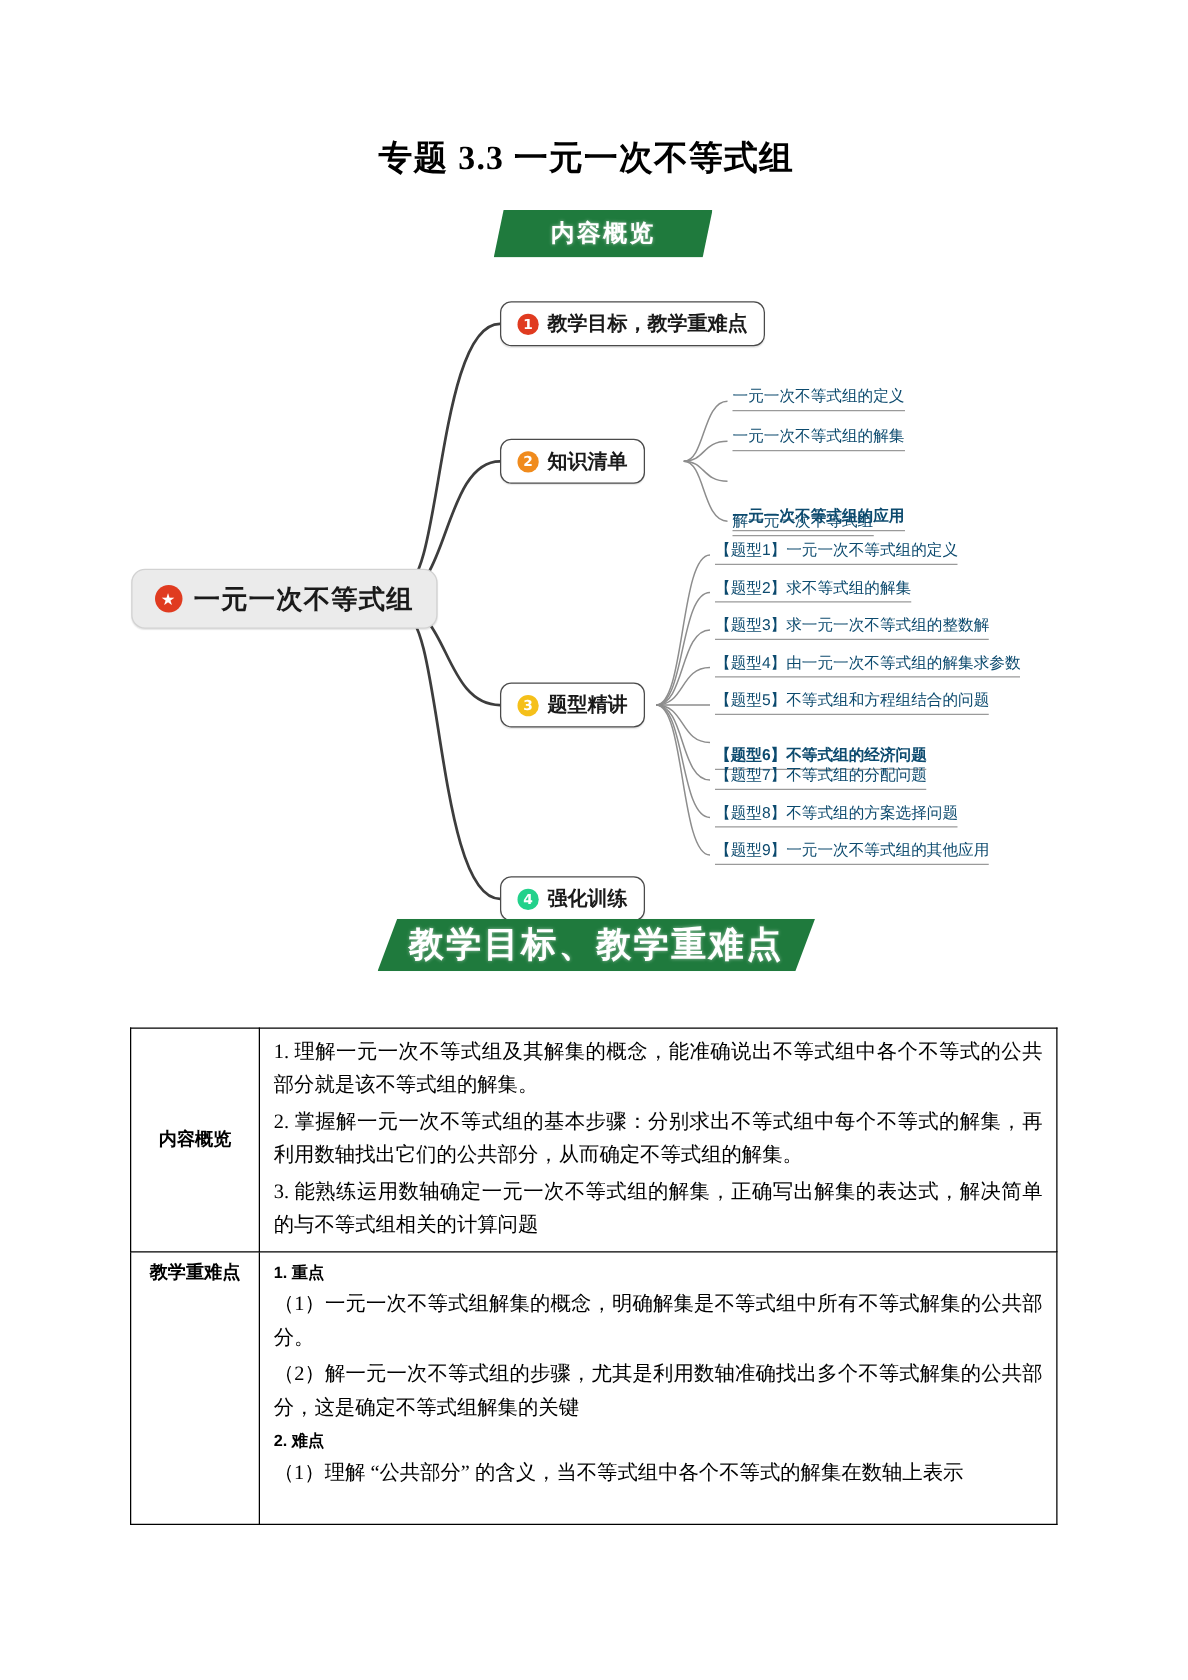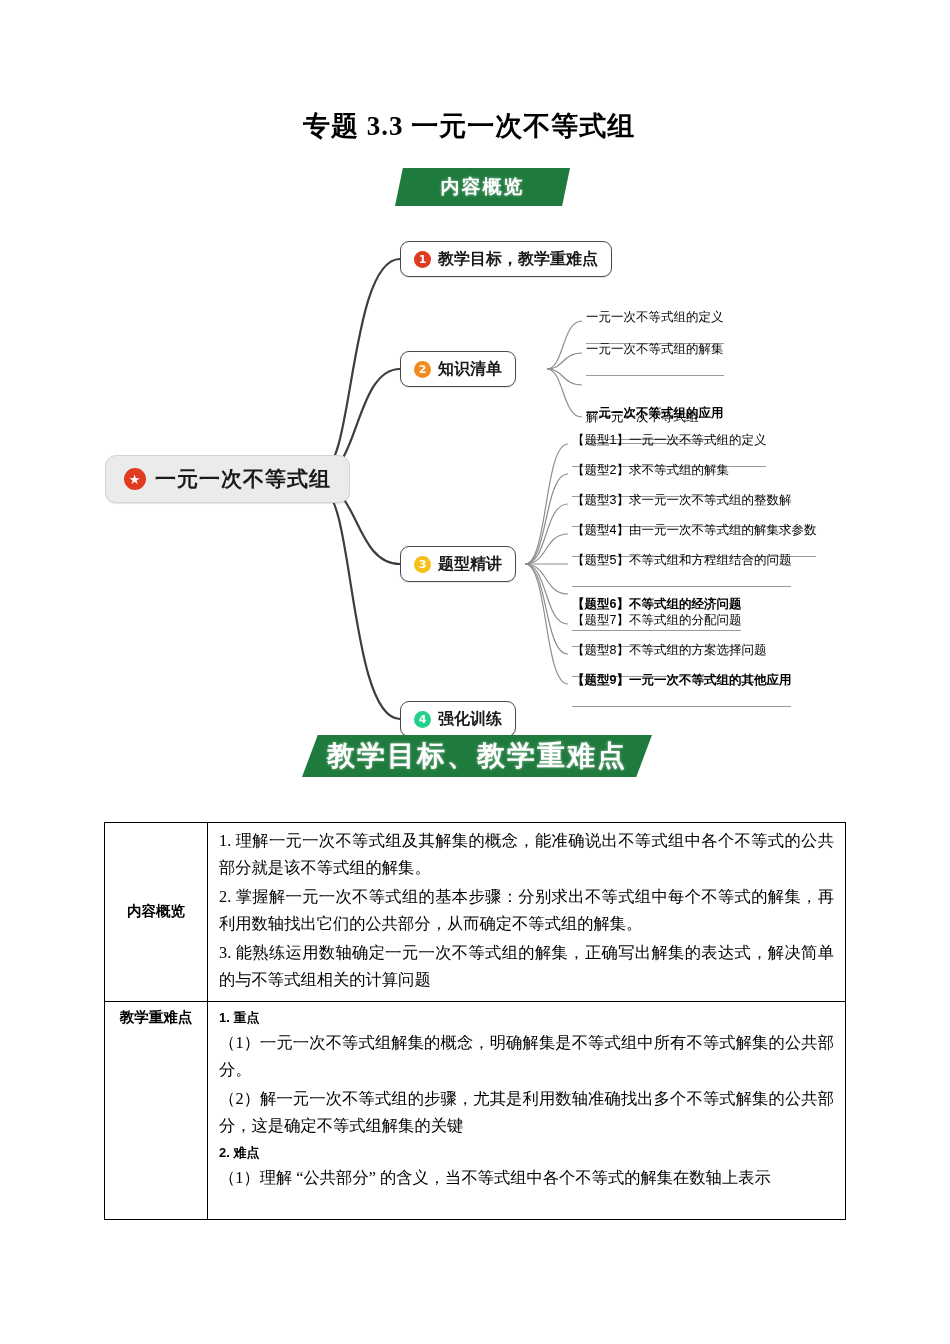--- a/index.html
+++ b/index.html
@@ -121,23 +121,23 @@
   .num.red    { background: #e03b20; }
   .num.orange { background: #f08b1d; }
   .num.amber  { background: #f5c01a; }
   .num.green  { background: #23d18b; }
 
   
   .subitem {
     position: absolute;
     font-family: "Liberation Sans", "DejaVu Sans", sans-serif;
     font-size: 12.5px;
-    color: #000000;
+    color: #0c4a6e;
     white-space: nowrap;
-    padding-bottom: 18px;
+    padding-bottom: 3px;
     border-bottom: 1px solid #9a9a9a;
     line-height: 15px;
   }
 
   
   .tbl {
     position: absolute;
     top: 822px; left: 104px;
     width: 742px;
     border-collapse: collapse;
@@ -237,21 +237,21 @@
   </div>
 
   <div class="subitem" style="left:502px; top:208px;">【题型1】一元一次不等式组的定义</div>
   <div class="subitem" style="left:502px; top:238px;">【题型2】求不等式组的解集</div>
   <div class="subitem" style="left:502px; top:268px;">【题型3】求一元一次不等式组的整数解</div>
   <div class="subitem" style="left:502px; top:298px;">【题型4】由一元一次不等式组的解集求参数</div>
   <div class="subitem" style="left:502px; top:328px;">【题型5】不等式组和方程组结合的问题</div>
   <div class="subitem" style="left:502px; top:372px;font-weight:bold;">【题型6】不等式组的经济问题</div>
   <div class="subitem" style="left:502px; top:388px;">【题型7】不等式组的分配问题</div>
   <div class="subitem" style="left:502px; top:418px;">【题型8】不等式组的方案选择问题</div>
-  <div class="subitem" style="left:502px; top:448px;font-weight:bold;">【题型9】一元一次不等式组的其他应用</div>
+  <div class="subitem" style="left:502px; top:448px;">【题型9】一元一次不等式组的其他应用</div>
 
   <div class="node" id="node-b4">
     <span class="num green">4</span>
     <span>强化训练</span>
   </div>
 </div>
 
 <div class="banner" id="banner-objectives">教学目标、教学重难点</div>
 
 <table class="tbl">

